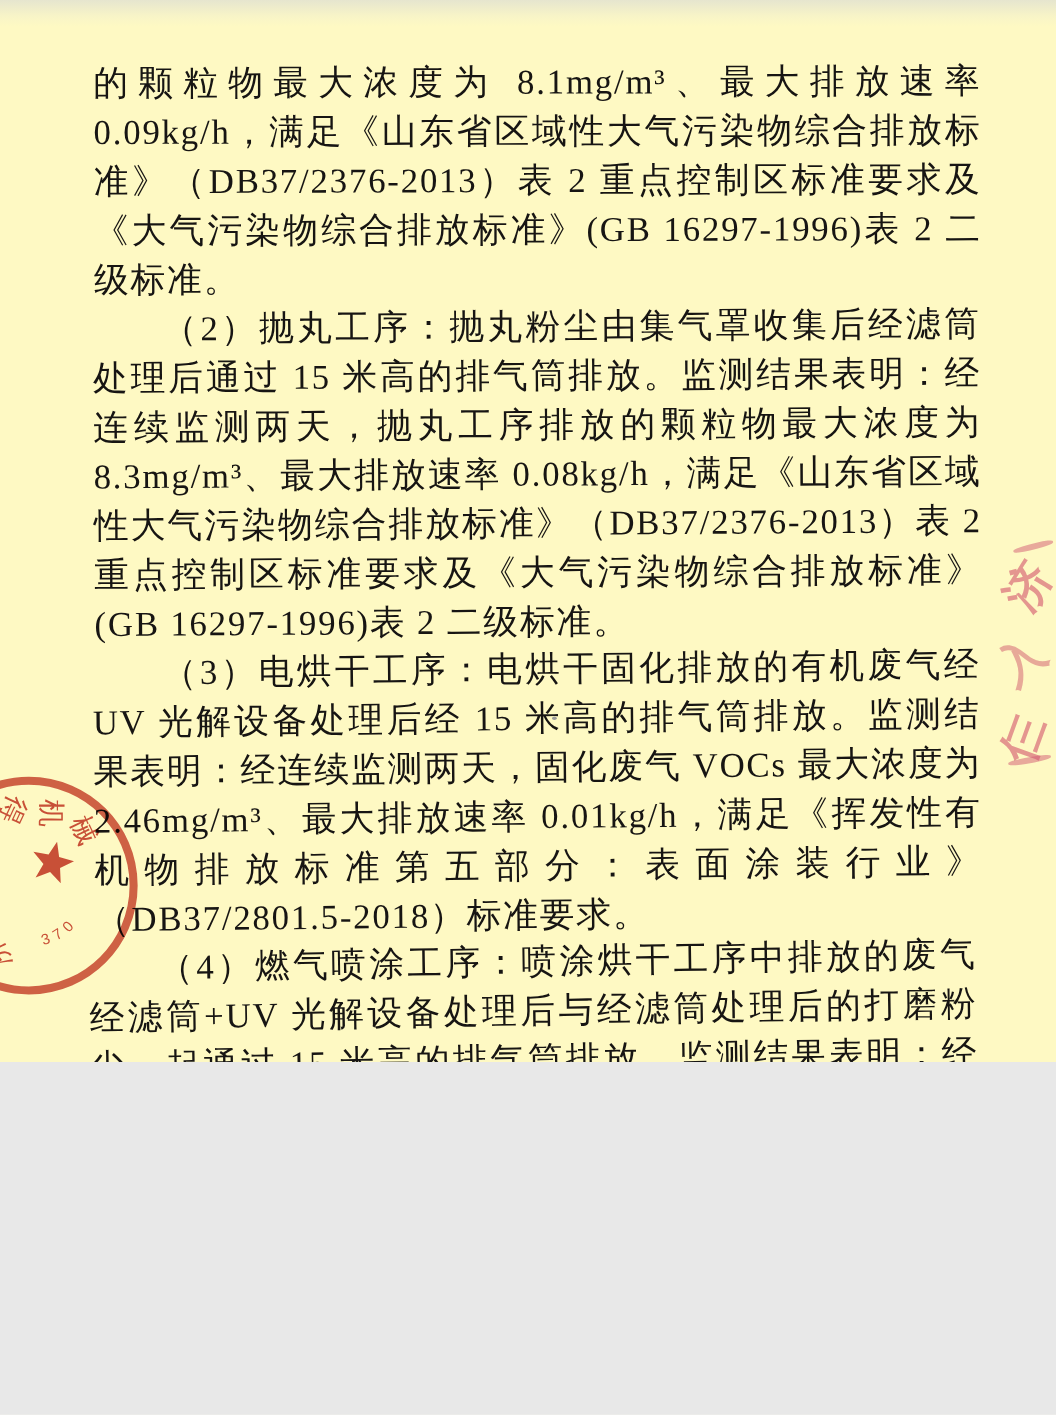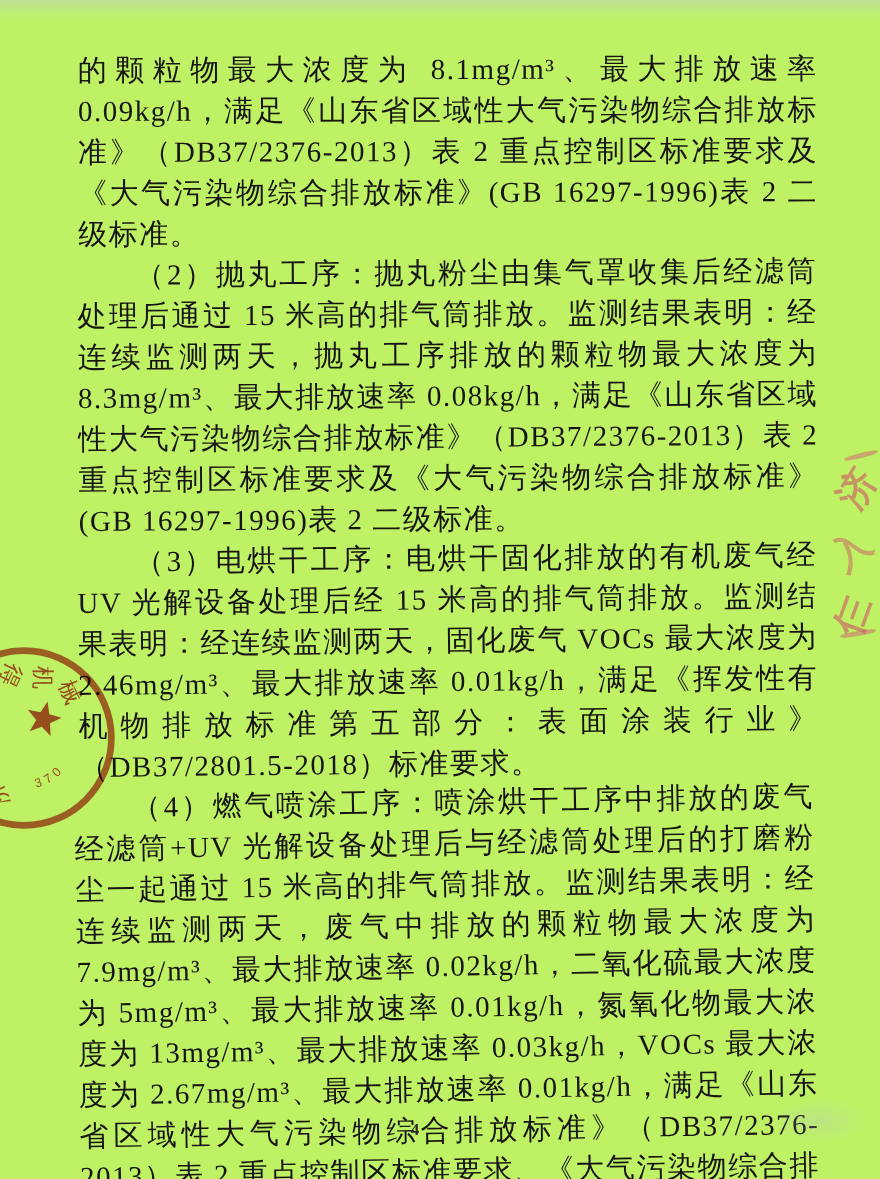--- a/index.html
+++ b/index.html
@@ -1,20 +1,20 @@
 <!DOCTYPE html>
 <html><head>
 <meta charset="utf-8">
 <style>
   html,body{margin:0;padding:0;background:#e8e8e8;}
   .page{
     position:relative;
-    width:880px;height:1179px;
+    width:880px;height:885px;
     margin:0 auto;
-    background:#bef264;
+    background:#fef9c3;
     overflow:hidden;
     font-family:"Liberation Serif","DejaVu Serif",serif;
   }
   
   .top-smudge{
     position:absolute;left:0;top:0;width:880px;height:22px;
     background:linear-gradient(180deg,rgba(190,197,225,0.38),rgba(200,206,230,0.12) 60%,rgba(255,255,255,0));
     pointer-events:none;
   }
   .content{

